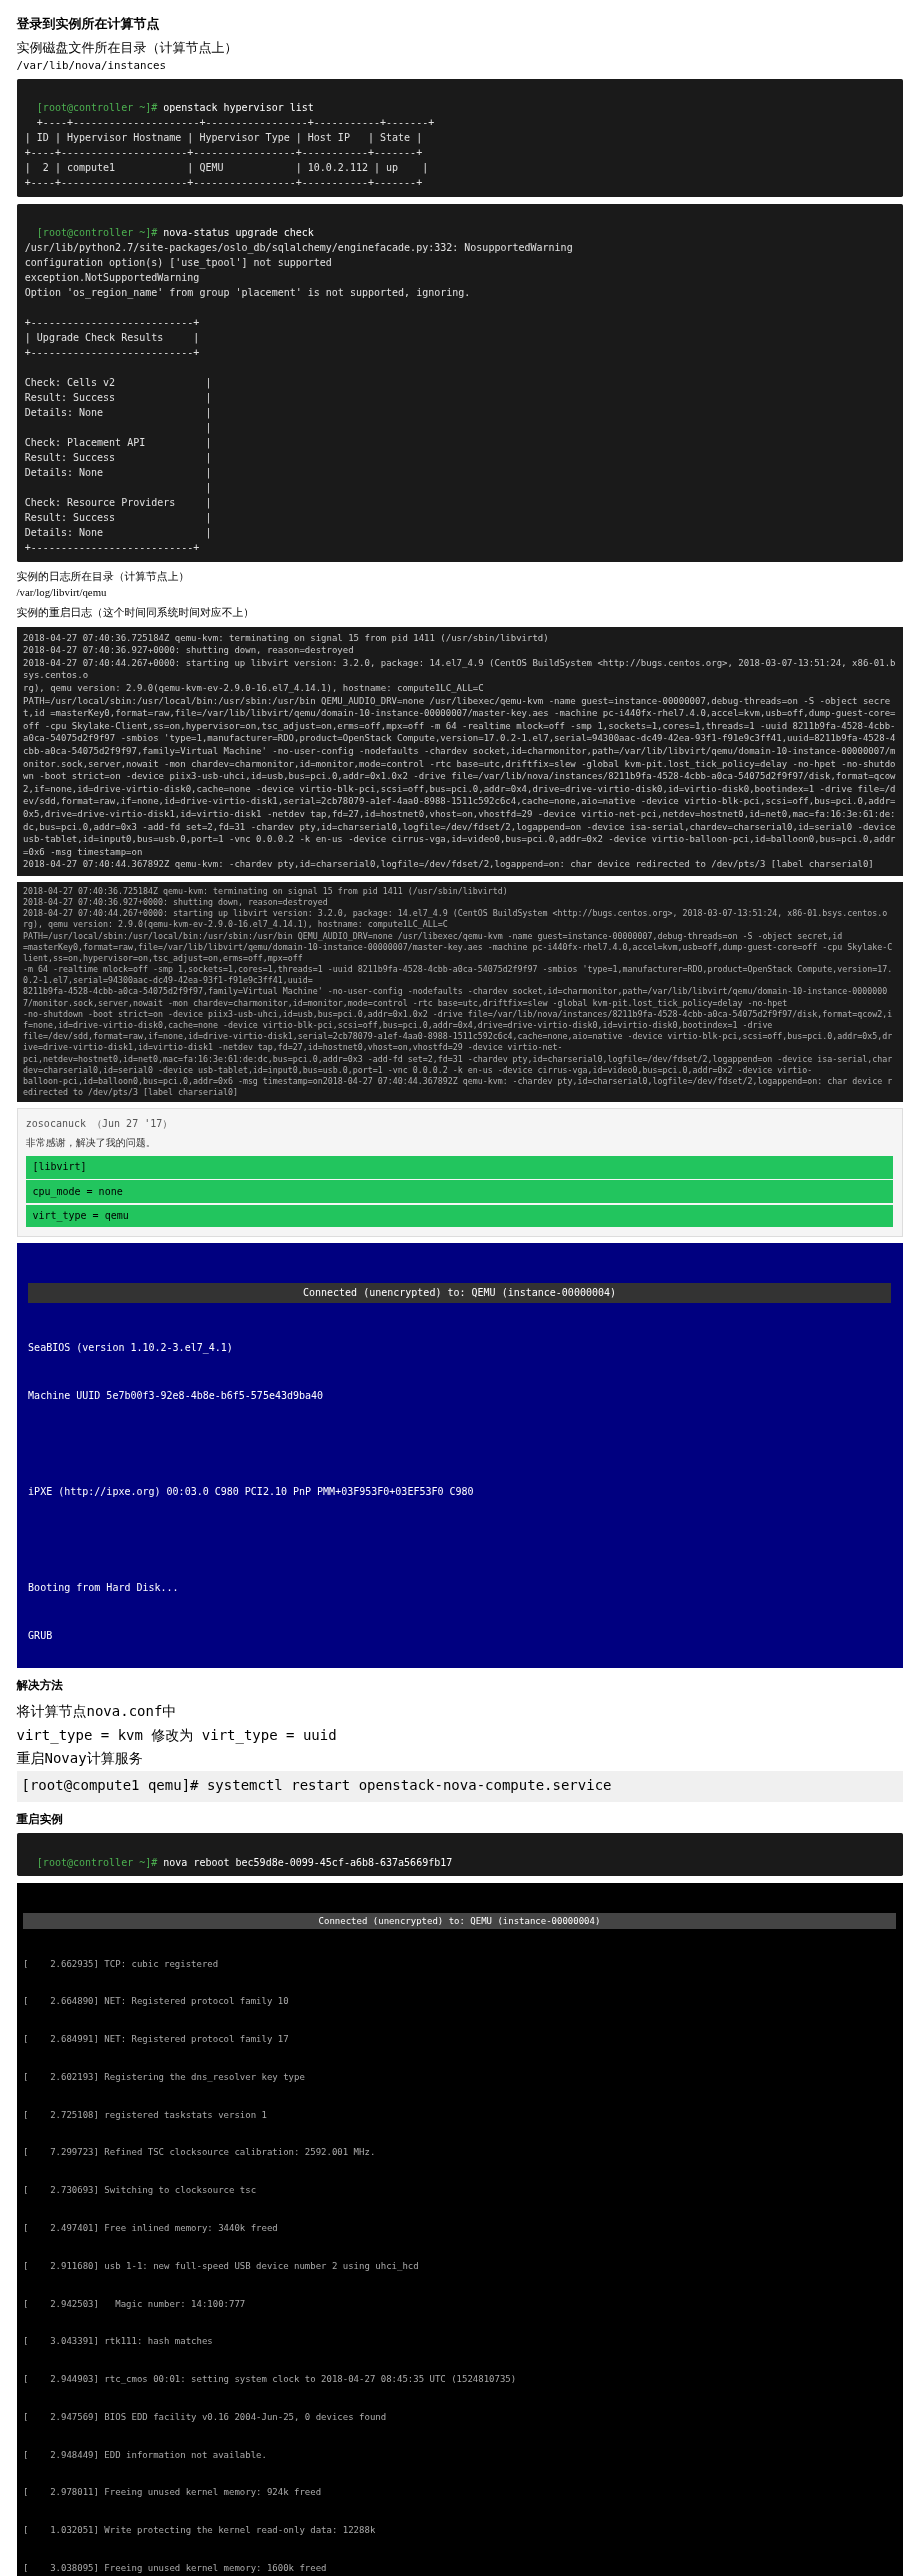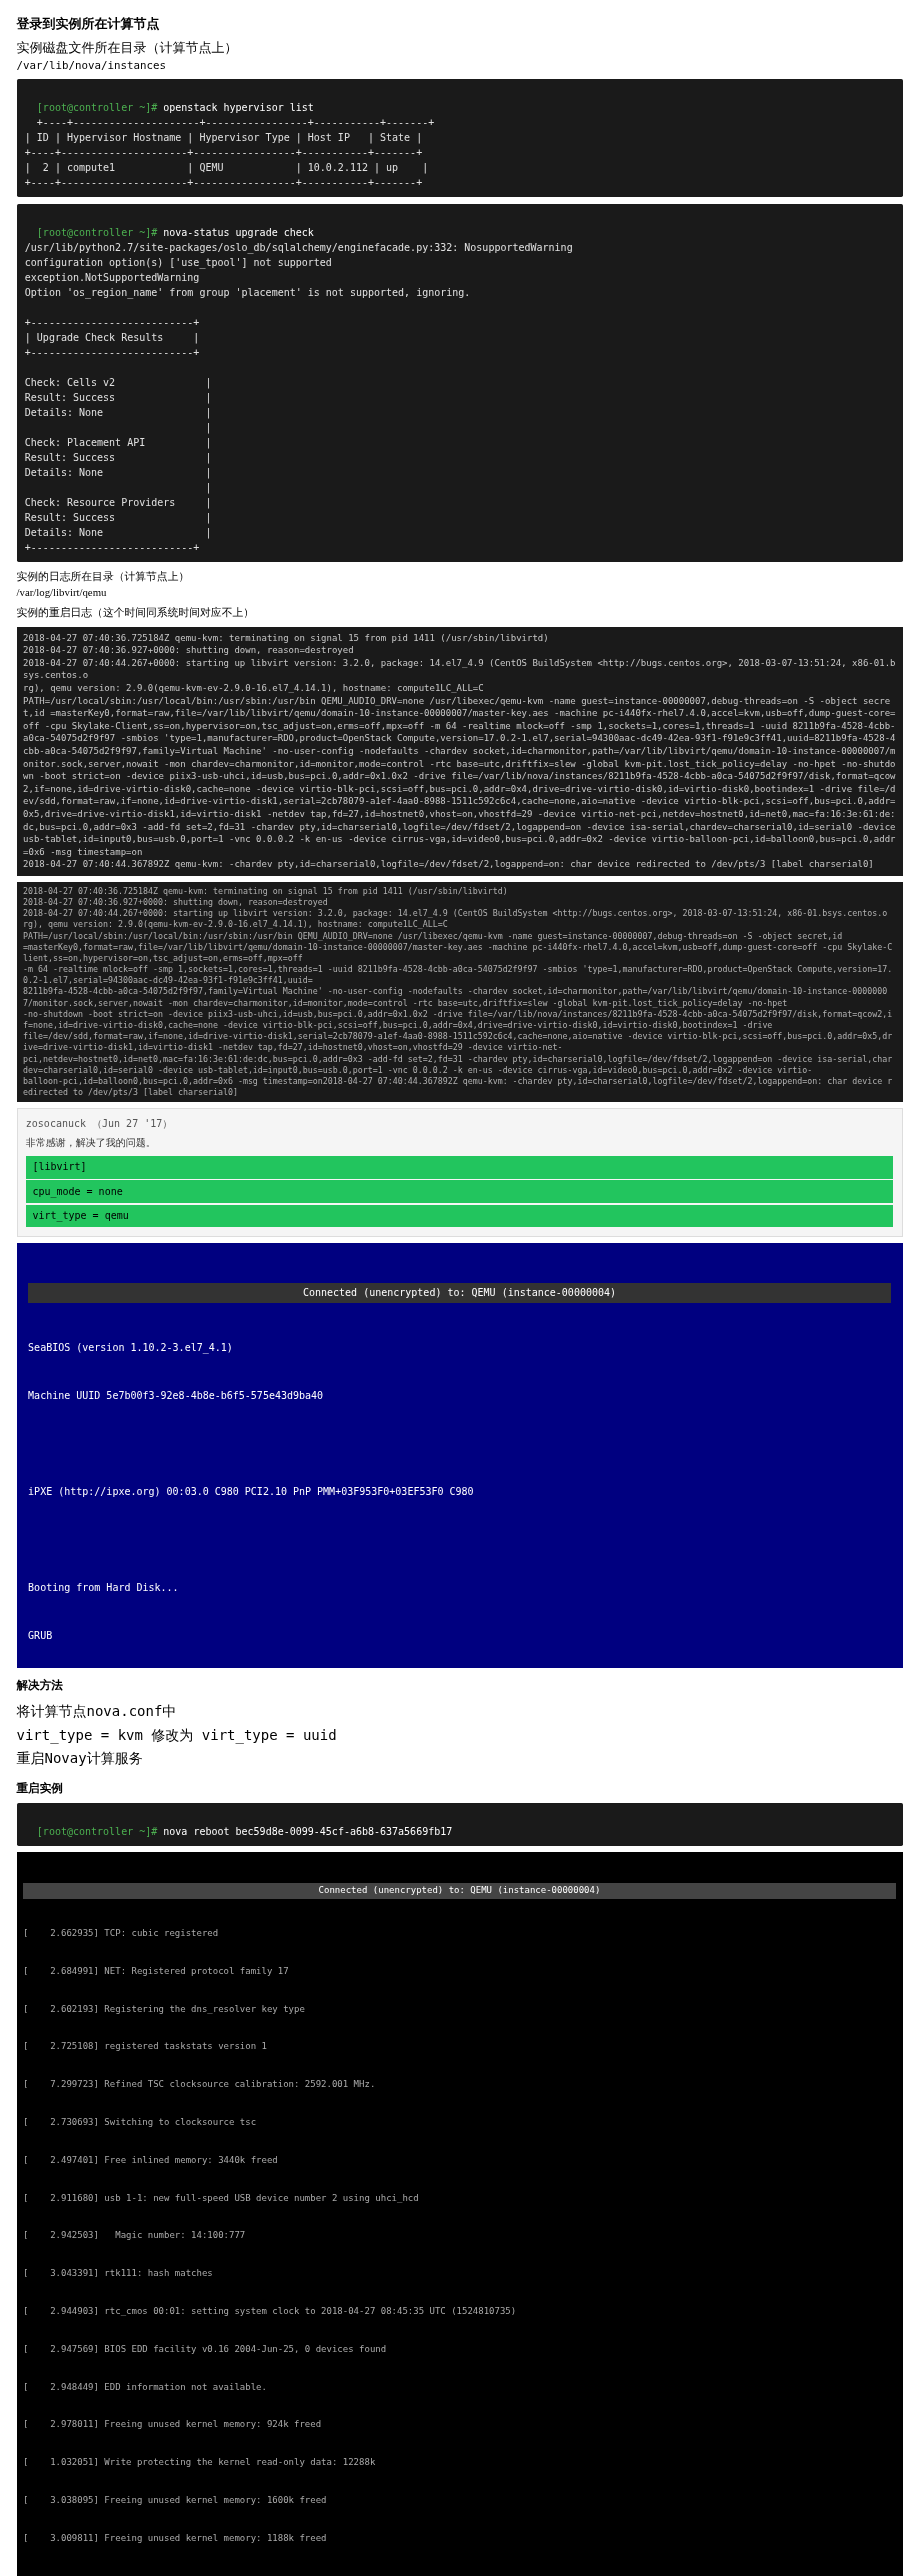--- a/index.html
+++ b/index.html
@@ -168,31 +168,33 @@
   <div>Booting from Hard Disk...</div>
   <div>GRUB</div>
 </div>
 
 <p style="font-size:11.6px; font-weight:bold; margin:10px 0 3.3px 0;">解决方法</p>
 
 <div class="solution-block">
   <p>将计算节点nova.conf中</p>
   <p style="font-family:monospace;">virt_type = kvm   修改为 virt_type = uuid</p>
   <p>重启Novay计算服务</p>
+  <p style="font-family:monospace; background:#f0f0f0; padding:3.3px 5px;">[root@compute1 qemu]# systemctl restart openstack-nova-compute.service</p>
 </div>
 
 <p style="font-size:11.6px; font-weight:bold; margin:10px 0 3.3px 0;">重启实例</p>
 
 <div class="terminal-block">
   <span class="green">[root@controller ~]# </span><span class="white">nova reboot bec59d8e-0099-45cf-a6b8-637a5669fb17</span>
 </div>
 
 <div class="kernel-log">
   <div style="text-align:center; background:#444; color:#fff; padding:1.7px 0; margin-bottom:3.3px;">Connected (unencrypted) to: QEMU (instance-00000004)</div>
   <div>[    2.662935] TCP: cubic registered</div>
+  <div>[    2.664890] NET: Registered protocol family 10</div>
   <div>[    2.684991] NET: Registered protocol family 17</div>
   <div>[    2.602193] Registering the dns_resolver key type</div>
   <div>[    2.725108] registered taskstats version 1</div>
   <div>[    7.299723] Refined TSC clocksource calibration: 2592.001 MHz.</div>
   <div>[    2.730693] Switching to clocksource tsc</div>
   <div>[    2.497401] Free inlined memory: 3440k freed</div>
   <div>[    2.911680] usb 1-1: new full-speed USB device number 2 using uhci_hcd</div>
   <div>[    2.942503]   Magic number: 14:100:777</div>
   <div>[    3.043391] rtk111: hash matches</div>
   <div>[    2.944903] rtc_cmos 00:01: setting system clock to 2018-04-27 08:45:35 UTC (1524810735)</div>

